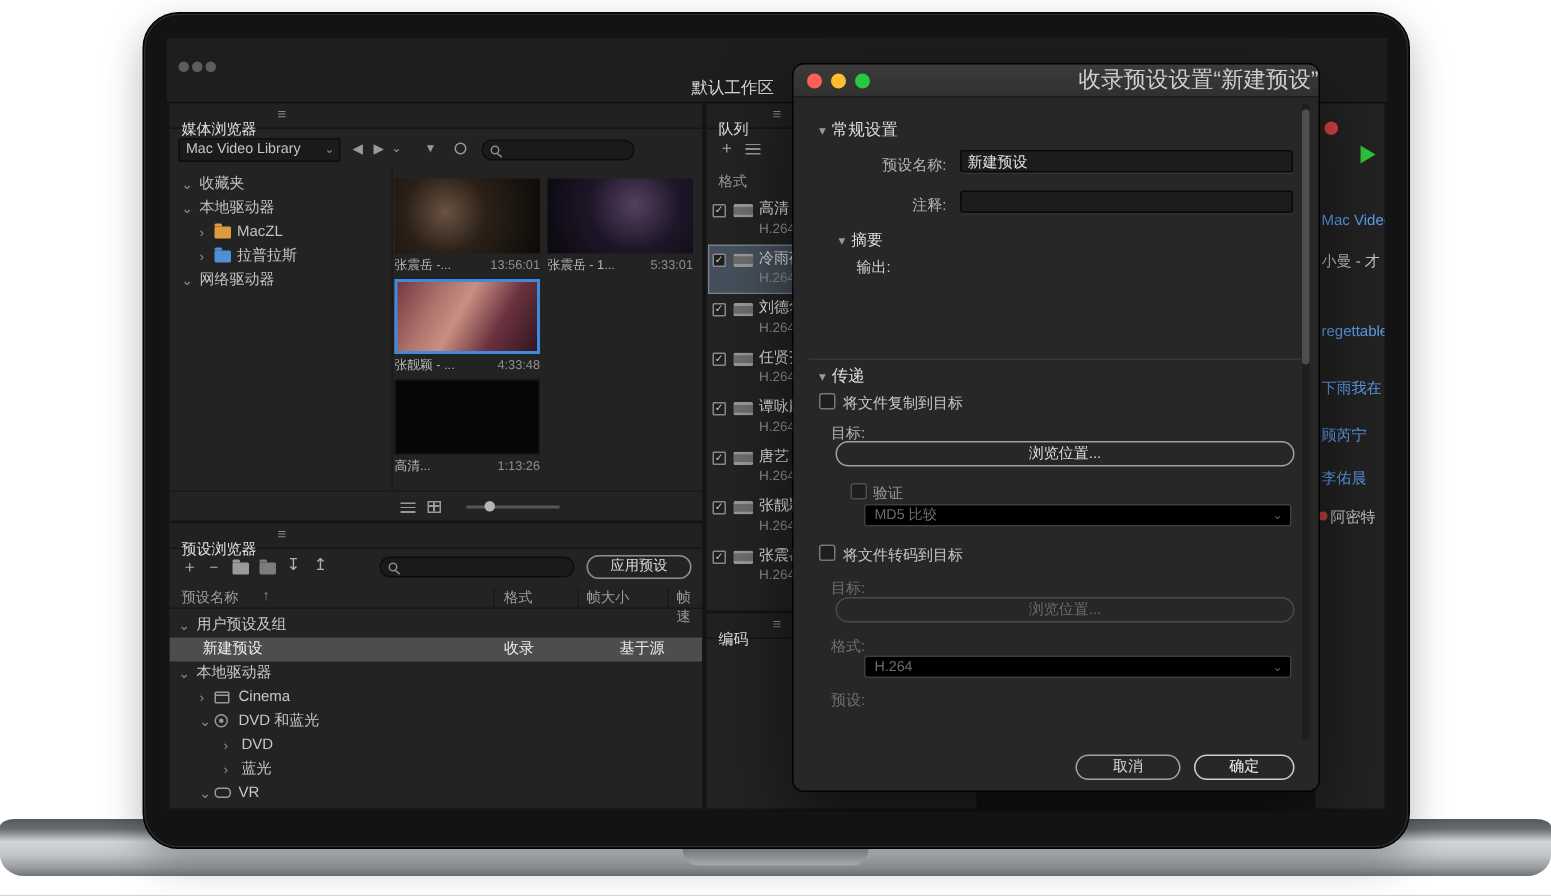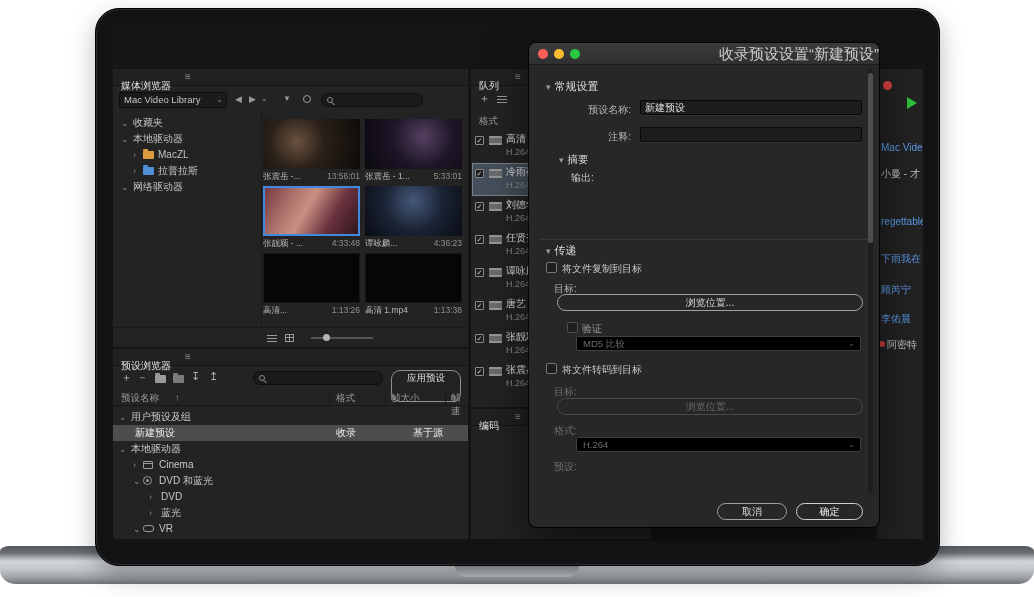--- a/index.html
+++ b/index.html
@@ -56,21 +56,21 @@
   .v-black{background:#060606;border:1px solid #161616}
   .mb-bottom{left:0;top:258px;width:355px;height:20px;background:#232323;border-top:1px solid #1a1a1a}
   .ic-list{position:absolute;width:10px;height:7px;background:linear-gradient(#9a9a9a 0 1px,transparent 1px 3px,#9a9a9a 3px 4px,transparent 4px 6px,#9a9a9a 6px 7px)}
   .ic-grid{position:absolute;width:9px;height:8px;border:1px solid #9a9a9a;
     background:linear-gradient(to right,transparent 0 3px,#9a9a9a 3px 4px,transparent 4px),linear-gradient(to bottom,transparent 0 2px,#9a9a9a 2px 3px,transparent 3px)}
   .slider-track{position:absolute;width:62px;height:2px;background:#565656}
   .slider-knob{position:absolute;width:7px;height:7px;border-radius:50%;background:#b5b5b5}
 
   
   .tool-ic{position:absolute;top:21px;color:#b0b0b0;font-size:11px}
-  .apply-btn{left:278px;top:21px;width:70px;height:32px;border:1px solid #8f8f8f;border-radius:9px;
+  .apply-btn{left:278px;top:21px;width:70px;height:16px;border:1px solid #8f8f8f;border-radius:9px;
     text-align:center;font-size:9.5px;line-height:14px;color:#dcdcdc}
   .pb-cols{left:0;top:42px;width:355px;height:15px;border-bottom:1px solid #171717;color:#9c9c9c;font-size:9.5px}
   .pb-cols span{position:absolute;top:1px}
   .colsep{position:absolute;top:1px;width:1px;height:13px;background:#1a1a1a}
   .pb-row{position:absolute;left:0;width:355px;height:16px;line-height:16px;white-space:nowrap}
   .pb-row.sel{background:#4d4d4d;color:#ededed}
   .pb-row .t{position:absolute;top:0}
   .ic-cinema{position:absolute;top:4px;width:10px;height:8px;border:1px solid #9a9a9a;border-radius:1px}
   .ic-cinema::before{content:"";position:absolute;left:0;right:0;top:1px;height:1px;background:#9a9a9a}
   .ic-disc{position:absolute;top:3px;width:9px;height:9px;border:1px solid #9a9a9a;border-radius:50%}
@@ -126,20 +126,26 @@
 <body>
 
 <div class="canvas">
 
   <div class="a laptop-base"></div>
   <div class="a laptop-notch"></div>
 
   <div class="a laptop-screen">
     <div class="a screen">
 
+      <div class="a topbar">
+        <span class="a win-dot" style="left:8px"></span>
+        <span class="a win-dot" style="left:17px"></span>
+        <span class="a win-dot" style="left:26px"></span>
+        <span class="a workspace">默认工作区</span>
+      </div>
 
       <section class="panel" style="left:2px;top:44px;width:355px;height:278px">
         <div class="a p-head">
           <span class="p-tab">媒体浏览器</span>
           <span class="p-menu" style="left:72px">≡</span>
         </div>
         <div class="a mb-src">
           <span>Mac Video Library</span>
           <span class="drop-caret">⌄</span>
         </div>
@@ -190,39 +196,25 @@
               <span class="cd">5:33:01</span>
             </div>
         </div>
         <div class="clip selected" style="left:150px;top:117px">
           <div class="clip-thumb v-singer"></div>
           <div class="clip-cap">
               <span class="cn">张靓颖 - ...</span>
               <span class="cd">4:33:48</span>
             </div>
         </div>
-        <div class="clip" style="left:252px;top:117px">
-          <div class="clip-thumb v-concert3"></div>
-          <div class="clip-cap">
-              <span class="cn">谭咏麟...</span>
-              <span class="cd">4:36:23</span>
-            </div>
-        </div>
         <div class="clip" style="left:150px;top:184px">
           <div class="clip-thumb v-black"></div>
           <div class="clip-cap">
               <span class="cn">高清...</span>
               <span class="cd">1:13:26</span>
-            </div>
-        </div>
-        <div class="clip" style="left:252px;top:184px">
-          <div class="clip-thumb v-black"></div>
-          <div class="clip-cap">
-              <span class="cn">高清 1.mp4</span>
-              <span class="cd">1:13:38</span>
             </div>
         </div>
 
         <div class="a mb-bottom">
           <span class="ic-list" style="left:154px;top:7px"></span>
           <span class="ic-grid" style="left:172px;top:6px"></span>
           <span class="slider-track" style="left:198px;top:9px"></span>
           <span class="slider-knob" style="left:210px;top:6px"></span>
         </div>
       </section>

